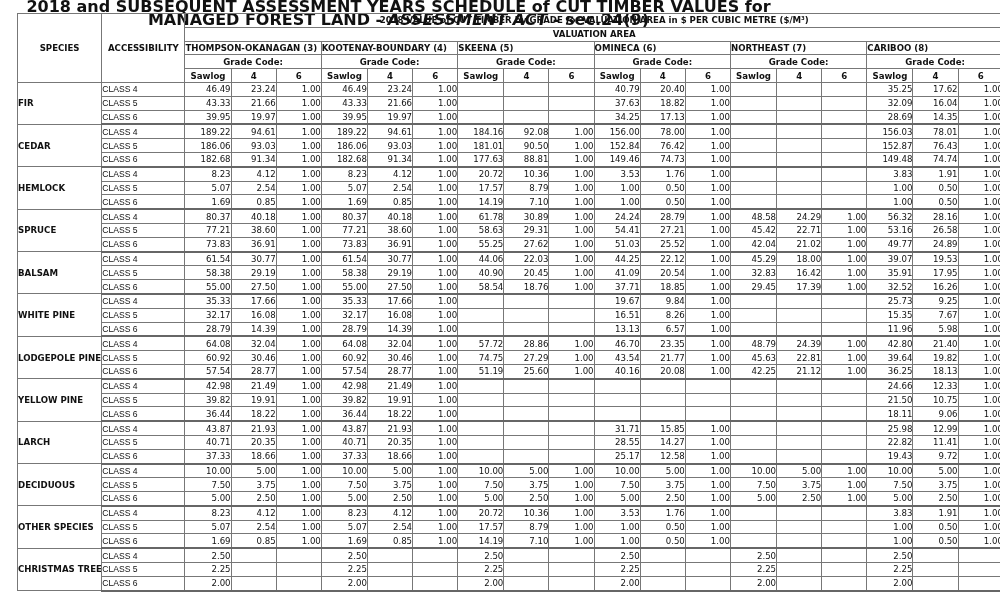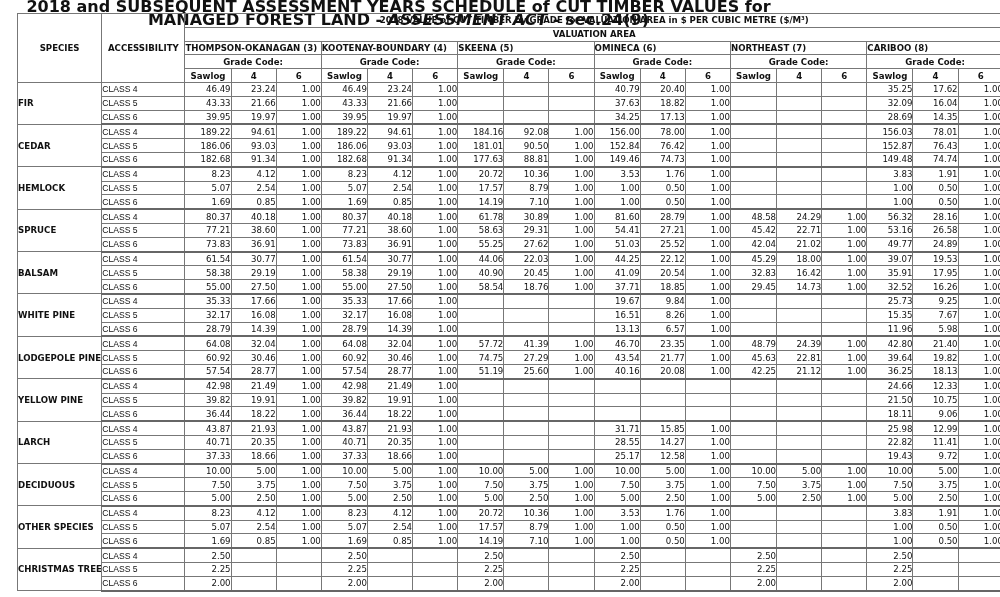--- a/index.html
+++ b/index.html
@@ -294,21 +294,21 @@
         <td class="acc">CLASS 4</td>
         <td class="num">80.37</td>
         <td class="num">40.18</td>
         <td class="num">1.00</td>
         <td class="num">80.37</td>
         <td class="num">40.18</td>
         <td class="num">1.00</td>
         <td class="num">61.78</td>
         <td class="num">30.89</td>
         <td class="num">1.00</td>
-        <td class="num">81.60</td>
+        <td class="num">24.24</td>
         <td class="num">28.79</td>
         <td class="num">1.00</td>
         <td class="num">48.58</td>
         <td class="num">24.29</td>
         <td class="num">1.00</td>
         <td class="num">56.32</td>
         <td class="num">28.16</td>
         <td class="num">1.00</td>
       </tr>
       <tr>
@@ -404,21 +404,21 @@
         <td class="num">55.00</td>
         <td class="num">27.50</td>
         <td class="num">1.00</td>
         <td class="num">58.54</td>
         <td class="num">18.76</td>
         <td class="num">1.00</td>
         <td class="num">37.71</td>
         <td class="num">18.85</td>
         <td class="num">1.00</td>
         <td class="num">29.45</td>
-        <td class="num">14.73</td>
+        <td class="num">17.39</td>
         <td class="num">1.00</td>
         <td class="num">32.52</td>
         <td class="num">16.26</td>
         <td class="num">1.00</td>
       </tr>
       <tr>
         <td rowspan="3" class="species">WHITE PINE</td>
         <td class="acc">CLASS 4</td>
         <td class="num">35.33</td>
         <td class="num">17.66</td>
@@ -484,21 +484,21 @@
       <tr>
         <td rowspan="3" class="species">LODGEPOLE PINE</td>
         <td class="acc">CLASS 4</td>
         <td class="num">64.08</td>
         <td class="num">32.04</td>
         <td class="num">1.00</td>
         <td class="num">64.08</td>
         <td class="num">32.04</td>
         <td class="num">1.00</td>
         <td class="num">57.72</td>
-        <td class="num">41.39</td>
+        <td class="num">28.86</td>
         <td class="num">1.00</td>
         <td class="num">46.70</td>
         <td class="num">23.35</td>
         <td class="num">1.00</td>
         <td class="num">48.79</td>
         <td class="num">24.39</td>
         <td class="num">1.00</td>
         <td class="num">42.80</td>
         <td class="num">21.40</td>
         <td class="num">1.00</td>

